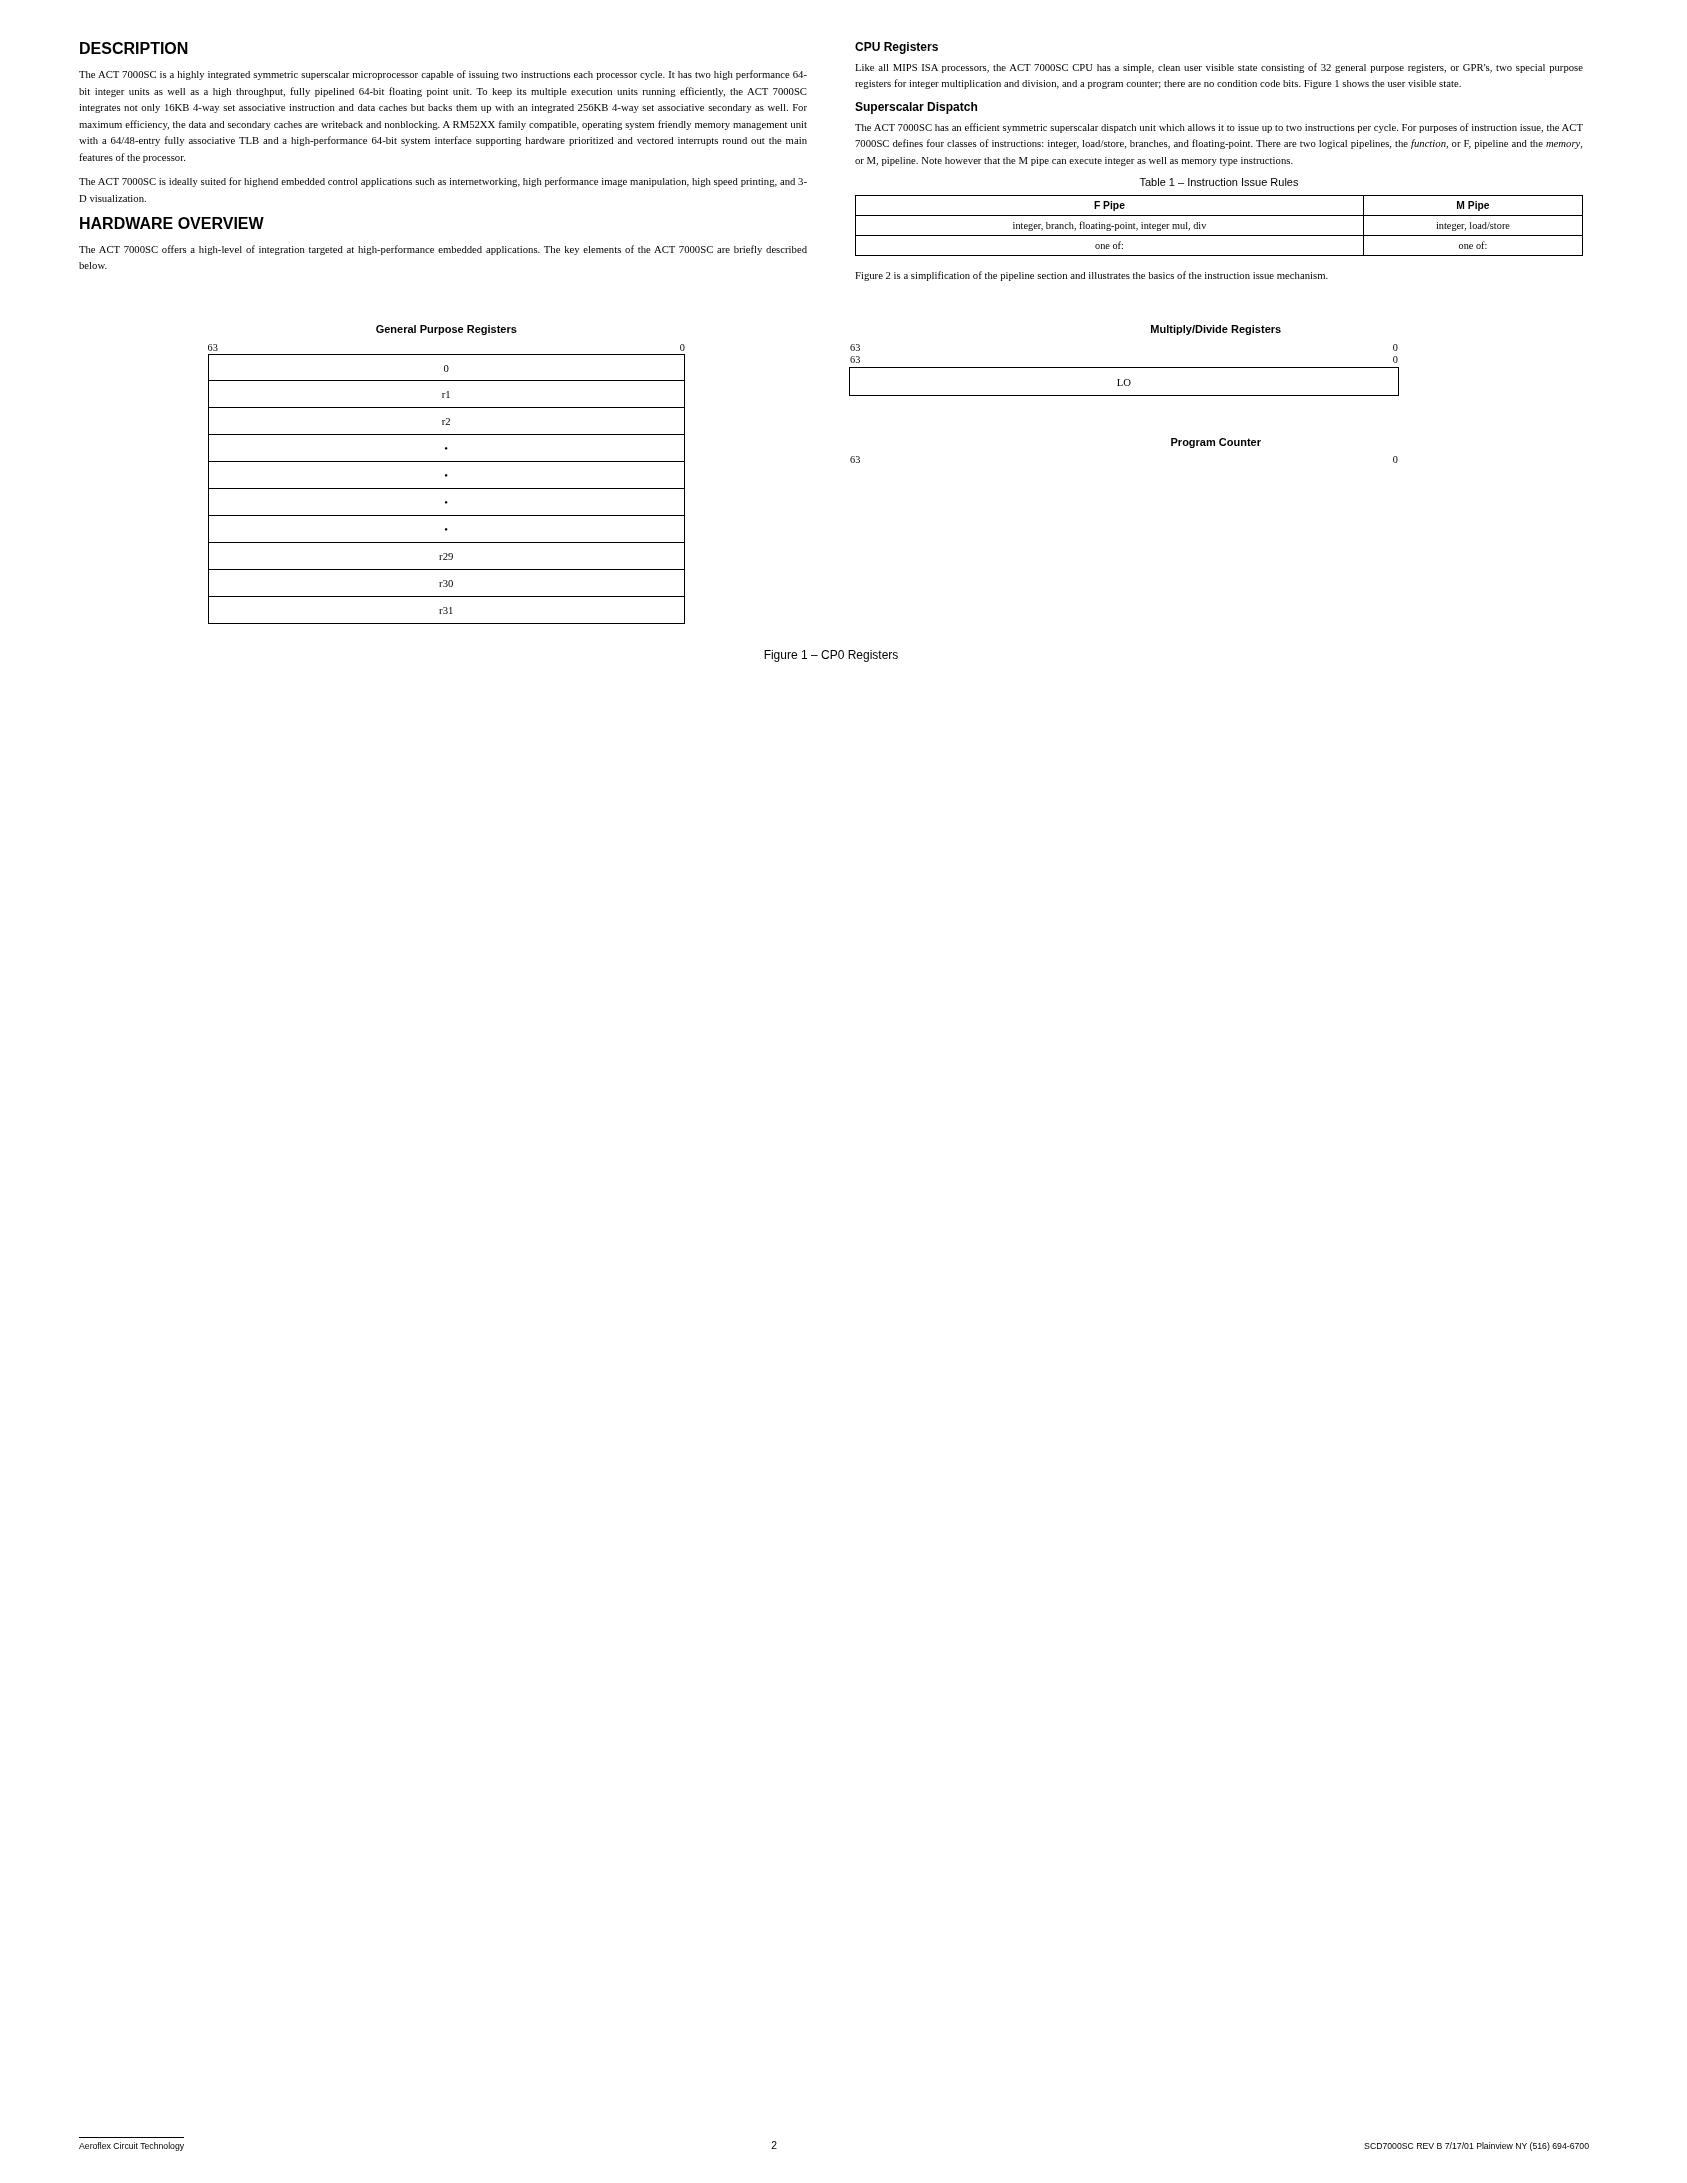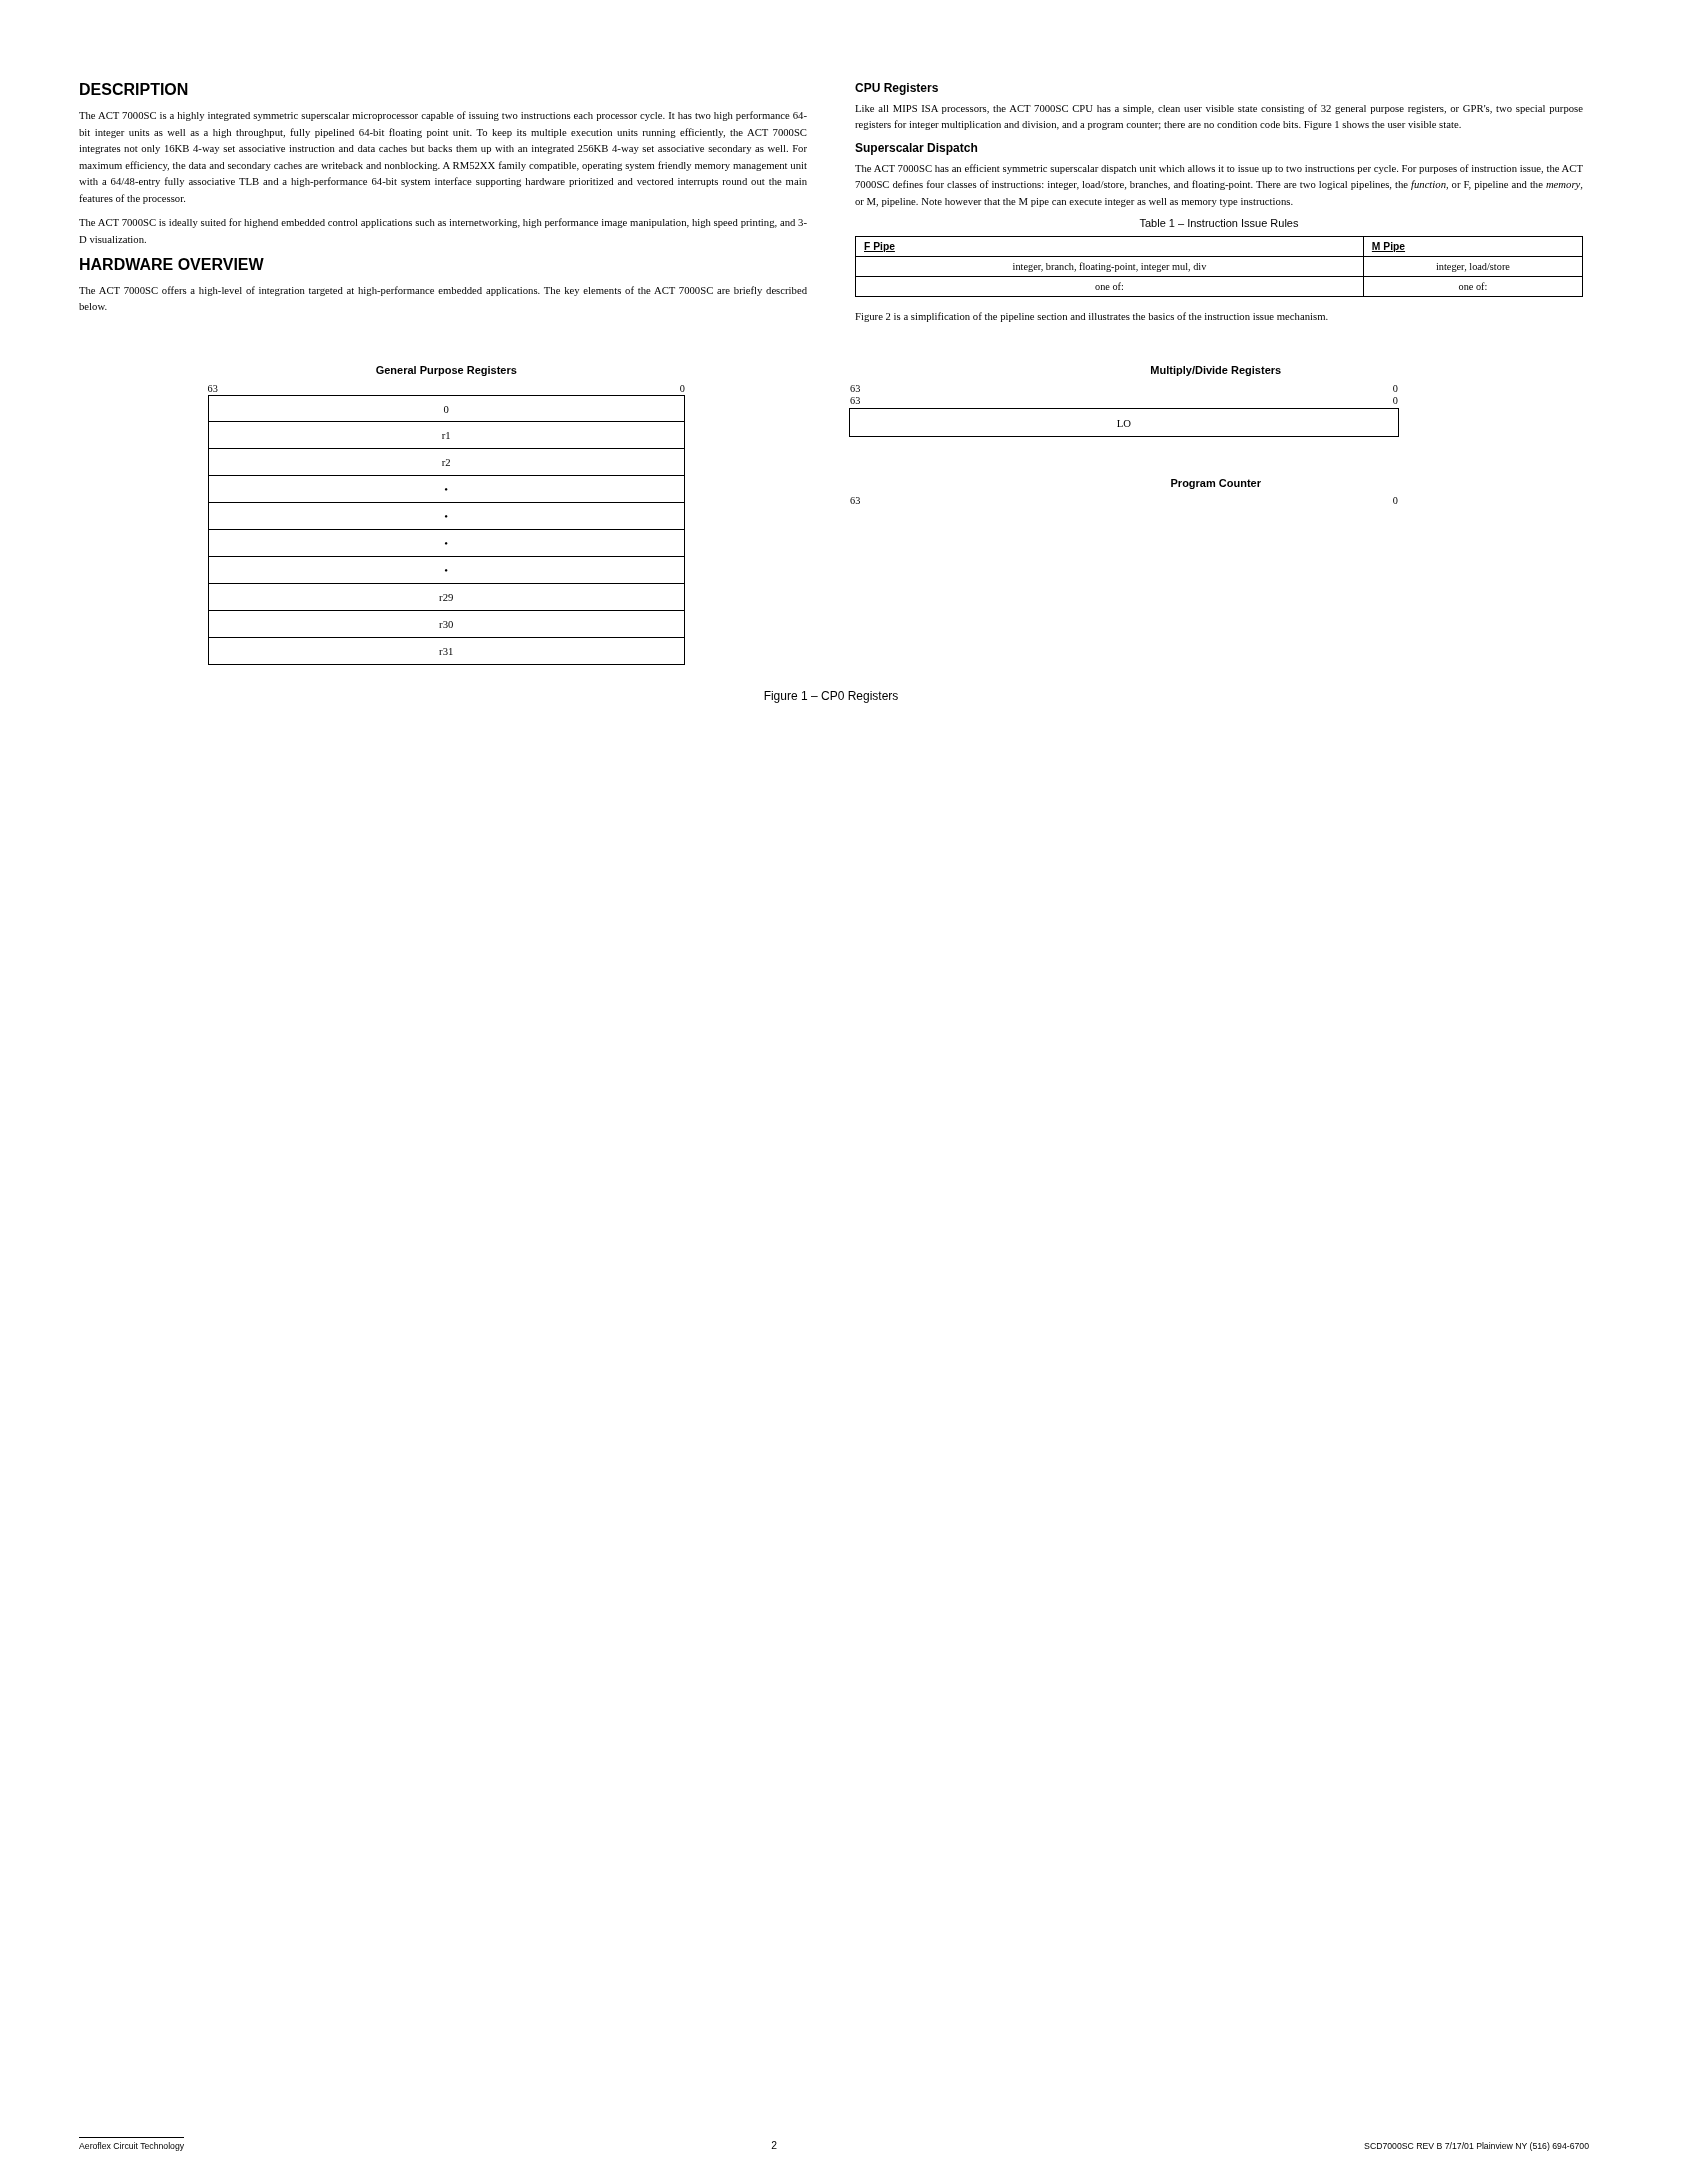--- a/index.html
+++ b/index.html
@@ -7,21 +7,21 @@
       font-family: "Times New Roman", Times, serif;
       font-size: 10.7px;
       background: #fff;
       color: #000;
       width: 1687px;
       min-height: 2183px;
     }
     .page {
       width: 1662px;
       min-height: 2183px;
-      padding: 81px 79px 64px 79px;
+      padding: 40px 79px 64px 79px;
       position: relative;
     }
     .two-col {
       display: grid;
       grid-template-columns: 1fr 1fr;
       gap: 0 48px;
       margin-bottom: 24px;
     }
     .left-col {}
     .right-col {}
@@ -56,25 +56,24 @@
     }
     .instruction-table {
       width: 100%;
       border-collapse: collapse;
       margin-bottom: 11px;
       font-size: 10.3px;
     }
     .instruction-table th {
       border: 0.8px solid #000;
       padding: 4px 8px;
-      text-align: left;
+      text-align: center;
       font-weight: bold;
       background: #fff;
       font-family: Arial, Helvetica, sans-serif;
-      text-decoration: underline;
     }
     .instruction-table td {
       border: 0.8px solid #000;
       padding: 4px 8px;
       text-align: center;
     }
 
     
     .diagram-section {
       display: grid;

